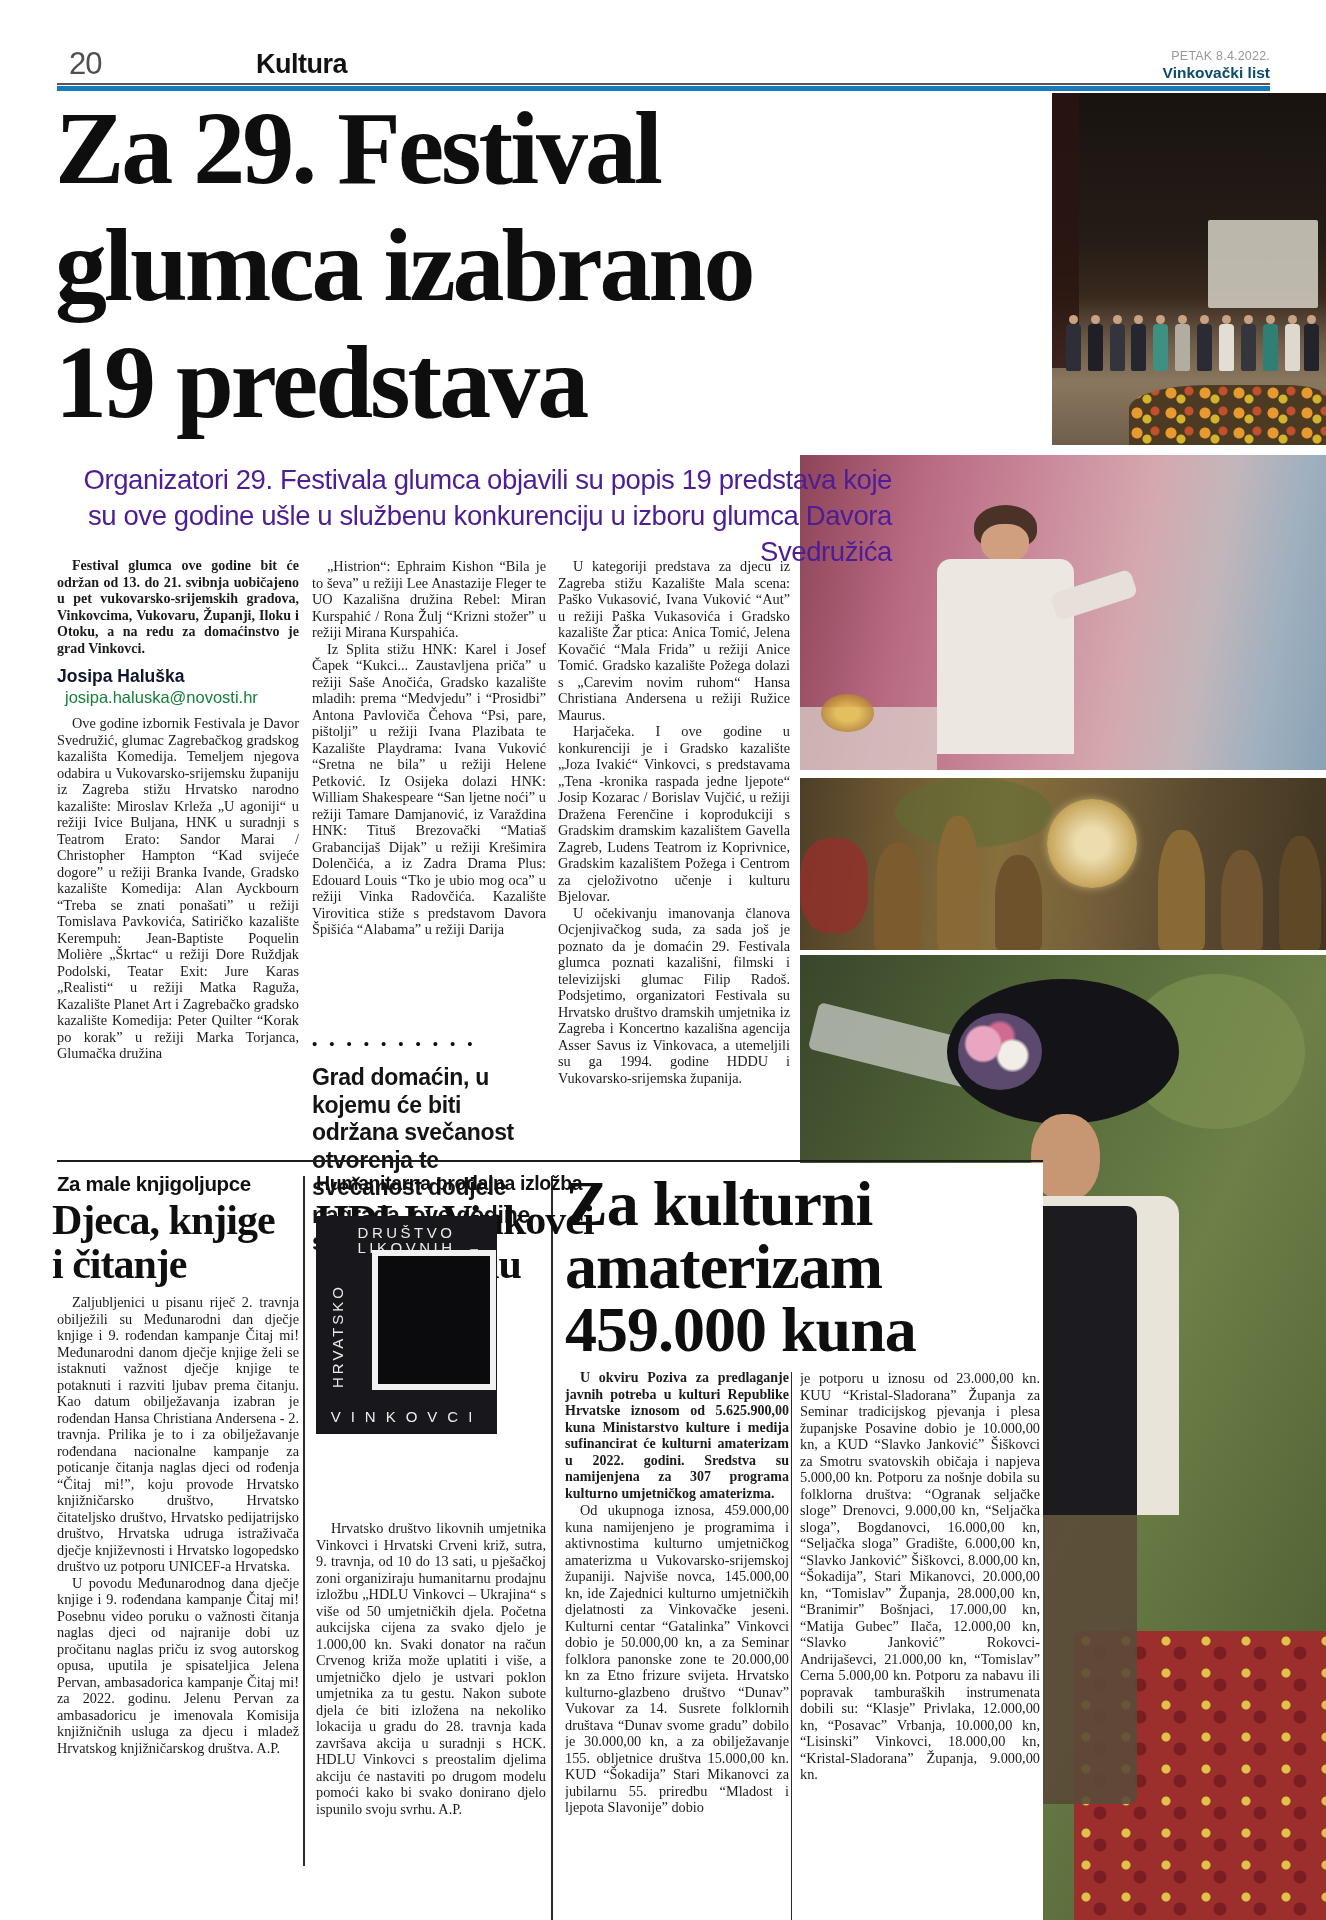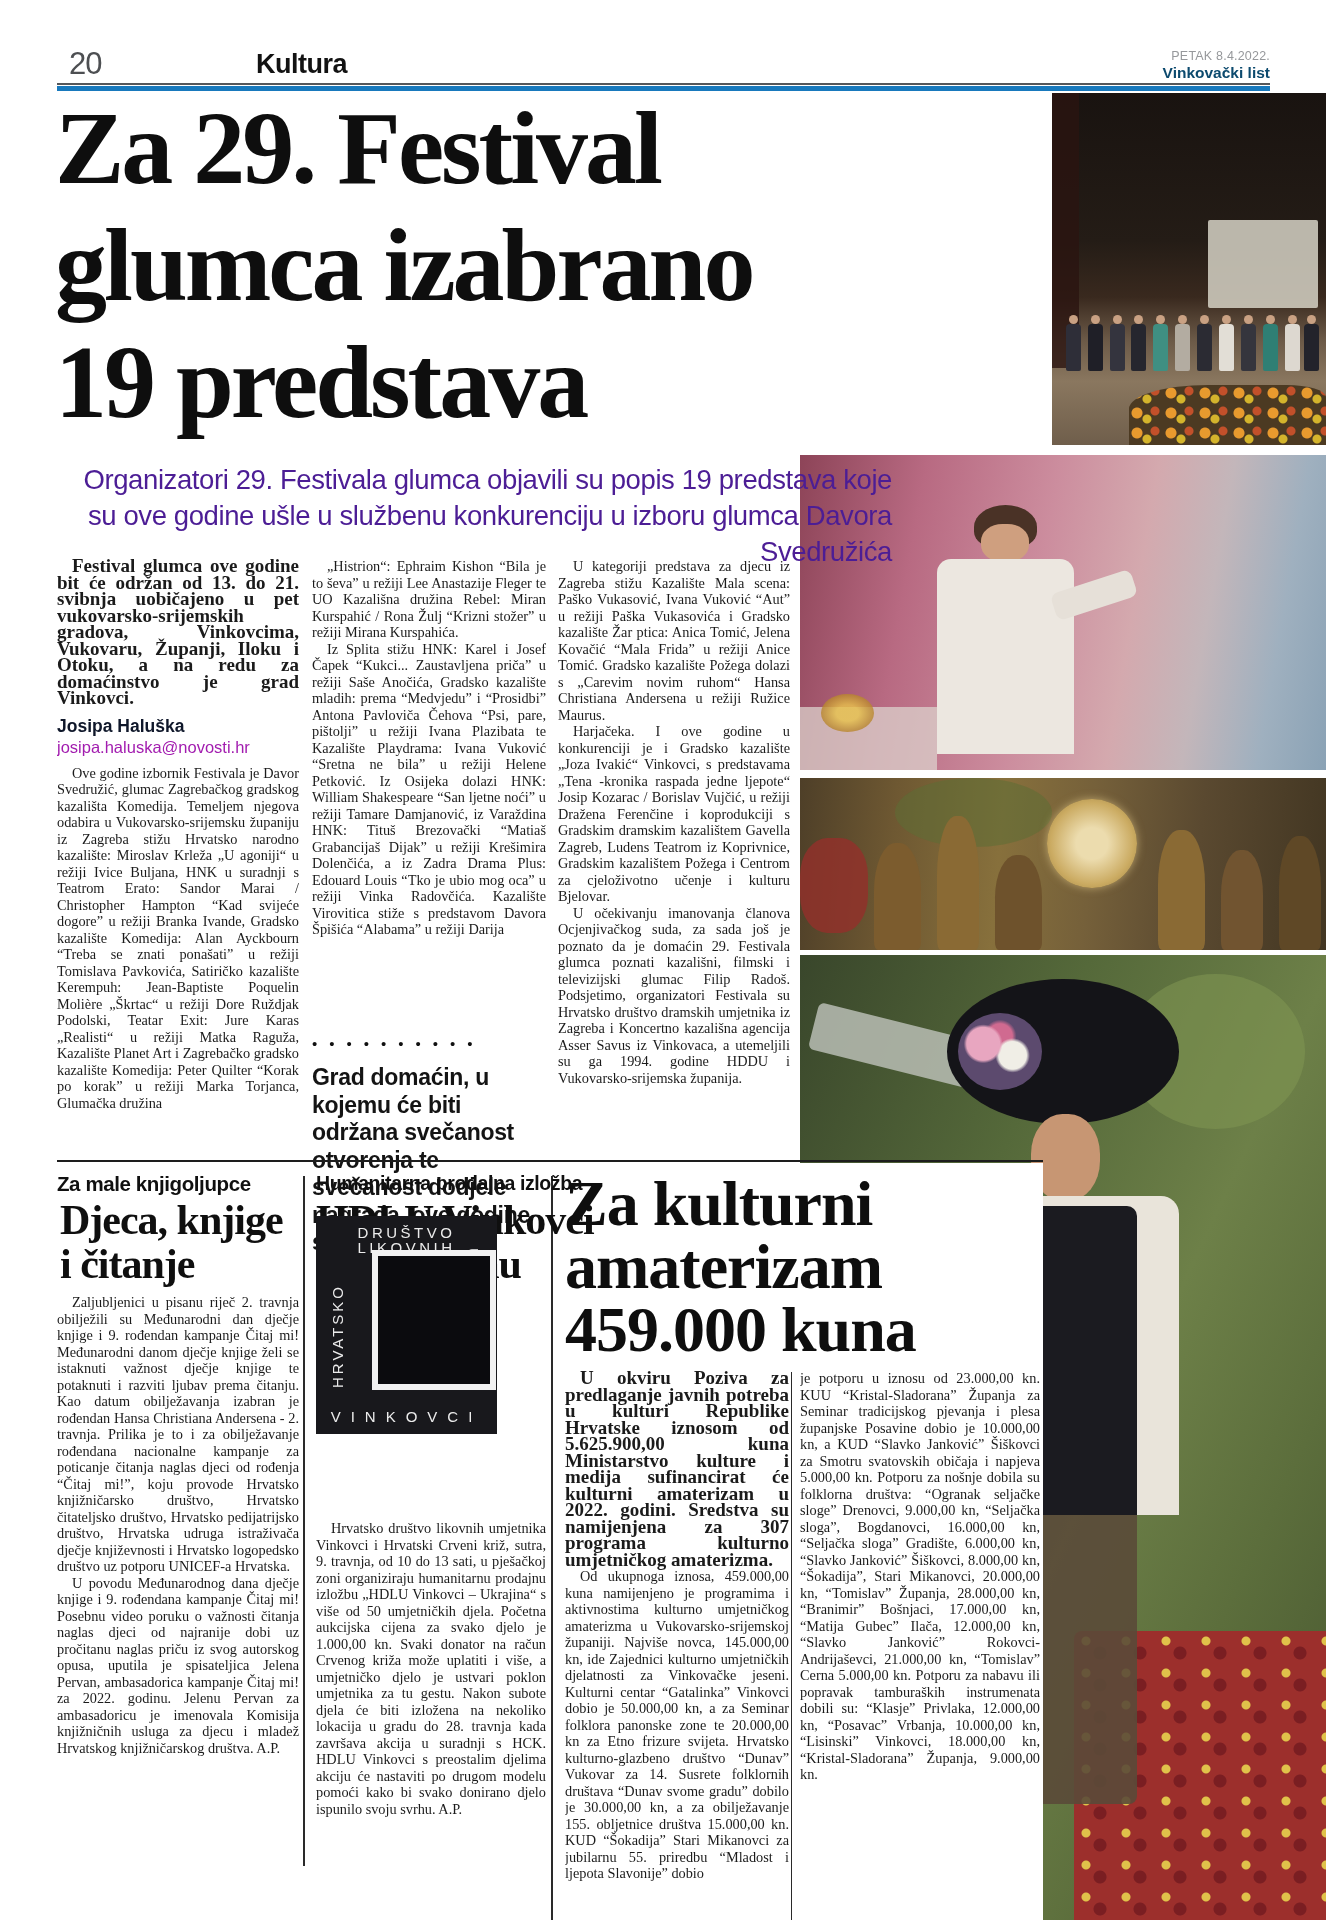--- a/index.html
+++ b/index.html
@@ -15,24 +15,24 @@
   .header-rule{left:57px;top:83px;width:1213px;height:1.5px;background:#55575a;}
   .blue-rule{left:57px;top:86px;width:1213px;height:5px;}
   
   .hl{left:55px;font:700 104px/1 "Liberation Serif",serif;letter-spacing:-3px;color:#0e0e0e;white-space:nowrap;}
   .deck{left:57px;top:462px;width:835px;font:400 27.5px/36px "Liberation Sans",sans-serif;
         color:#4c1d95;letter-spacing:-0.4px;text-align:right;}
   
   .col{overflow:hidden;}
   .body p{margin:0;font:400 14.3px/16.5px "Liberation Serif","DejaVu Serif",serif;
           text-align:justify;text-indent:15px;color:#1b1b1b;}
-  .body p.boldlead{font-weight:700;font-size:19px;}
+  .body p.boldlead{font-weight:700;font-size:14px;}
   .byline{margin:9px 0 8px 0;}
   .byline .name{font:700 17.5px/21px "Liberation Sans",sans-serif;color:#0f172a;}
-  .byline .email{font:400 16.5px/20px "Liberation Sans",sans-serif;color:#a21caf;}
+  .byline .email{font:400 16.5px/20px "Liberation Sans",sans-serif;color:#15803d;margin-left:8px;}
   
   .pq-dots{font:400 15px/1 "Liberation Sans",sans-serif;letter-spacing:12px;color:#111;}
   .pq-text{margin-top:13px;font:700 23px/27.5px "Liberation Sans",sans-serif;color:#141414;letter-spacing:-0.3px;}
   
   .rule-h{background:#1d1d1d;height:2px;}
   .rule-v{background:#2a2a2a;width:1.5px;}
   
   .kicker{font:700 20.5px/1 "Liberation Sans",sans-serif;color:#101010;letter-spacing:-0.4px;}
   .subhead{font:700 42px/44px "Liberation Serif",serif;color:#0f0f0f;letter-spacing:-1px;}
   .bighead{font:700 64px/1 "Liberation Serif",serif;color:#0e0e0e;letter-spacing:-1px;white-space:nowrap;}
@@ -166,21 +166,21 @@
     <p>Harjačeka. I ove godine u konkurenciji je i Gradsko kazalište „Joza Ivakić“ Vinkovci, s predstavama „Tena -kronika raspada jedne ljepote“ Josip Kozarac / Borislav Vujčić, u režiji Dražena Ferenčine i koprodukciji s Gradskim dramskim kazalištem Gavella Zagreb, Ludens Teatrom iz Koprivnice, Gradskim kazalištem Požega i Centrom za cjeloživotno učenje i kulturu Bjelovar.</p>
     <p>U očekivanju imanovanja članova Ocjenjivačkog suda, za sada još je poznato da je domaćin 29. Festivala glumca poznati kazališni, filmski i televizijski glumac Filip Radoš. Podsjetimo, organizatori Festivala su Hrvatsko društvo dramskih umjetnika iz Zagreba i Koncertno kazališna agencija Asser Savus iz Vinkovaca, a utemeljili su ga 1994. godine HDDU i Vukovarsko-srijemska županija.</p>
   </div>
 
   <div class="abs z3 rule-h" style="left:57px;top:1160px;width:986px;"></div>
   <div class="abs z3 rule-v" style="left:303px;top:1176px;height:690px;"></div>
   <div class="abs z3 rule-v" style="left:551px;top:1176px;height:744px;"></div>
   <div class="abs z3 rule-v" style="left:791px;top:1372px;height:548px;width:1px;"></div>
 
   <div class="abs z3 kicker" style="left:57px;top:1174px;">Za male knjigoljupce</div>
-  <div class="abs z3" style="left:60px;top:1198px;">
+  <div class="abs z3" style="left:52px;top:1198px;">
     <div class="subhead">Djeca, knjige</div>
     <div class="subhead">i čitanje</div>
   </div>
   <div class="abs z3 col body" style="left:57px;top:1294px;width:242px;height:578px;">
     <p>Zaljubljenici u pisanu riječ 2. travnja obilježili su Međunarodni dan dječje knjige i 9. rođendan kampanje Čitaj mi! Međunarodni danom dječje knjige želi se istaknuti važnost dječje knjige te potaknuti i razviti ljubav prema čitanju. Kao datum obilježavanja izabran je rođendan Hansa Christiana Andersena - 2. travnja. Prilika je to i za obilježavanje rođendana nacionalne kampanje za poticanje čitanja naglas djeci od rođenja “Čitaj mi!”, koju provode Hrvatsko knjižničarsko društvo, Hrvatsko čitateljsko društvo, Hrvatsko pedijatrijsko društvo, Hrvatska udruga istraživača dječje književnosti i Hrvatsko logopedsko društvo uz potporu UNICEF-a Hrvatska.</p>
     <p>U povodu Međunarodnog dana dječje knjige i 9. rođendana kampanje Čitaj mi! Posebnu video poruku o važnosti čitanja naglas djeci od najranije dobi uz pročitanu naglas priču iz svog autorskog opusa, uputila je spisateljica Jelena Pervan, ambasadorica kampanje Čitaj mi! za 2022. godinu. Jelenu Pervan za ambasadoricu je imenovala Komisija knjižničnih usluga za djecu i mladež Hrvatskog knjižničarskog društva. A.P.</p>
   </div>
 
   <div class="abs z3 kicker" style="left:316px;top:1174px;font-size:19.5px;">Humanitarna prodajna izložba</div>
   <div class="abs z3" style="left:316px;top:1198px;">

